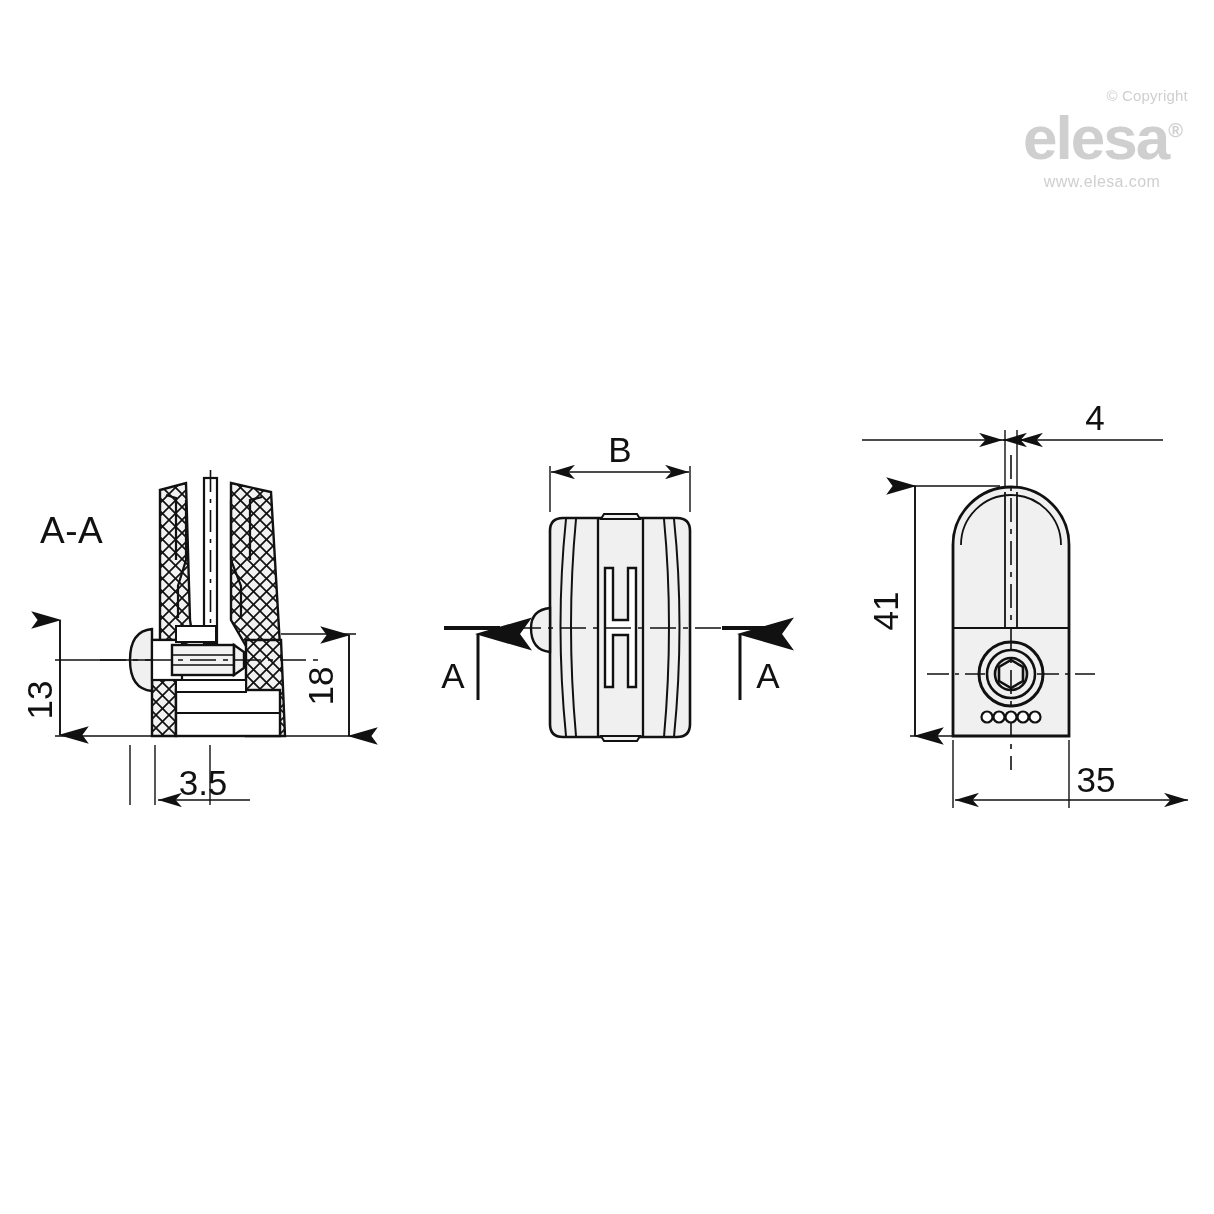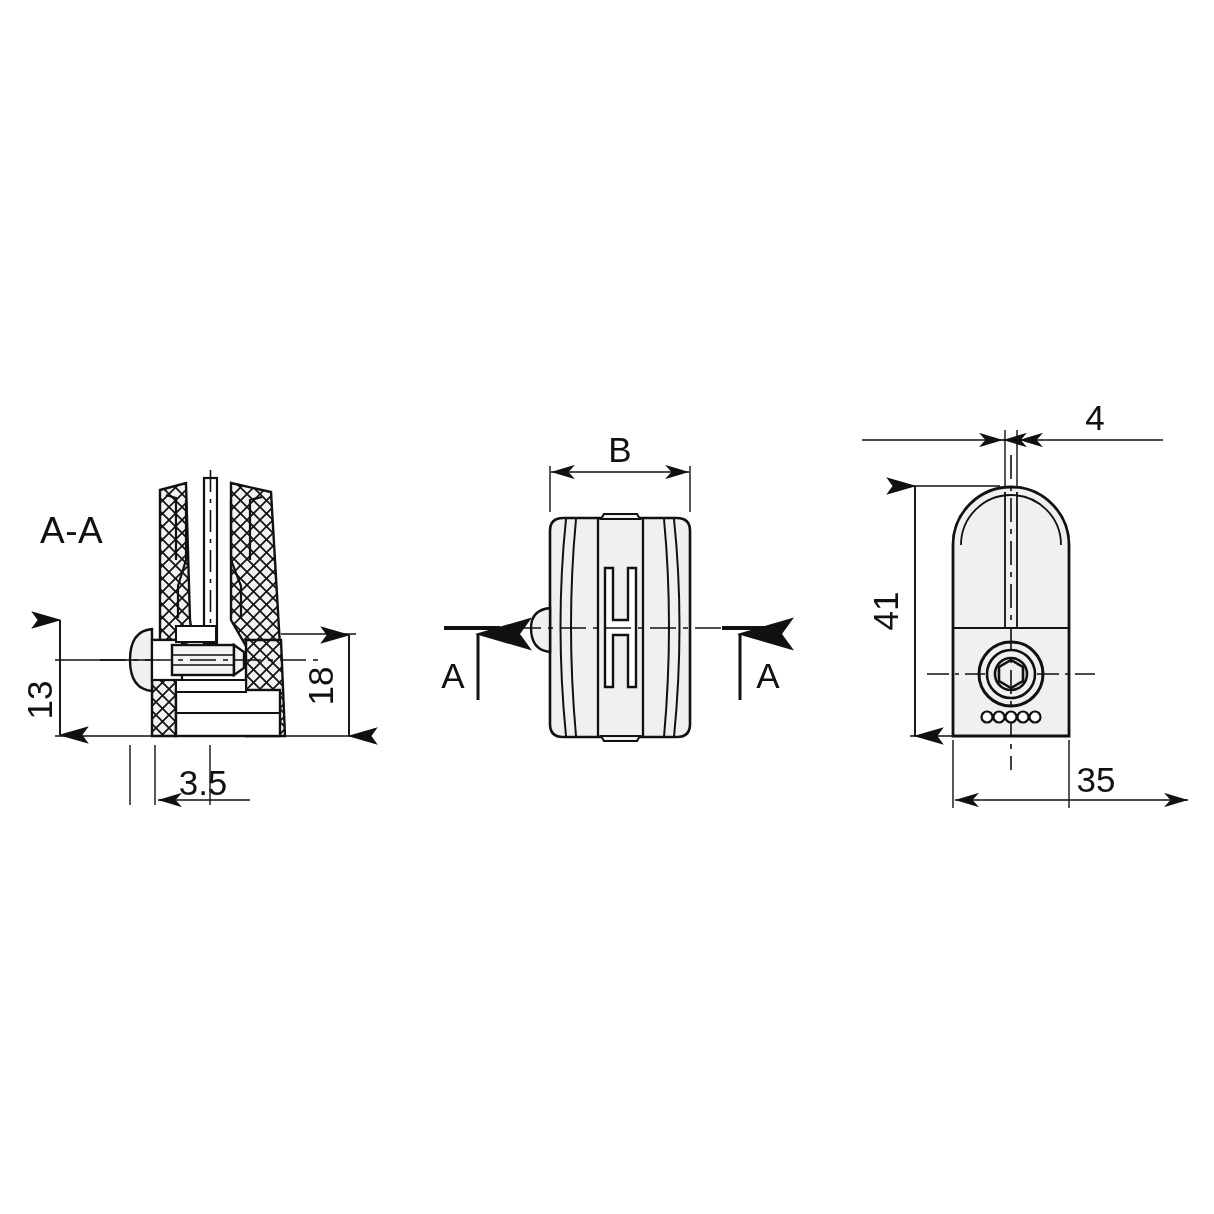--- a/index.html
+++ b/index.html
@@ -43,20 +43,25 @@
     line-height:1;
   }
   svg{display:block;}
   text{font-family:"Liberation Sans", sans-serif;fill:#111;}
 </style>
 </head>
 <body>
 
 <div id="sheet">
 
+  <div class="wm">
+    <div class="cpy">© Copyright</div>
+    <div class="logo"><span>elesa</span><sup>®</sup></div>
+    <div class="url">www.elesa.com</div>
+  </div>
 
   <svg width="1214" height="1214" viewBox="0 0 1214 1214">
     <defs>
 
       <pattern id="xhatch" width="13" height="13" patternUnits="userSpaceOnUse">
         <rect width="13" height="13" fill="#f2f2f2"></rect>
         <path d="M-3,3 l6,-6 M0,13 l13,-13 M10,16 l6,-6" stroke="#111" stroke-width="1.7"></path>
         <path d="M-3,10 l6,6 M0,0 l13,13 M10,-3 l6,6" stroke="#111" stroke-width="1.7"></path>
       </pattern>
       <marker id="arrIn" markerWidth="16" markerHeight="9" refX="15" refY="4.5" orient="auto">

